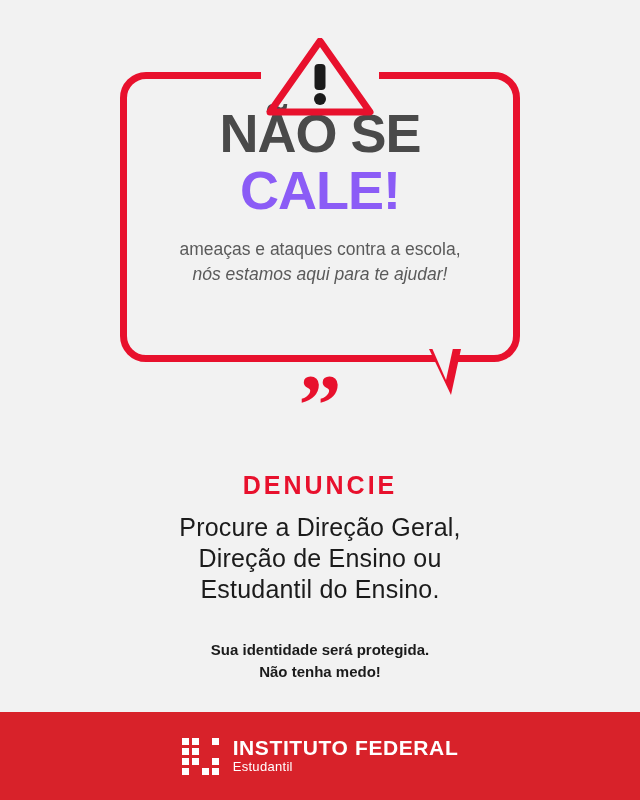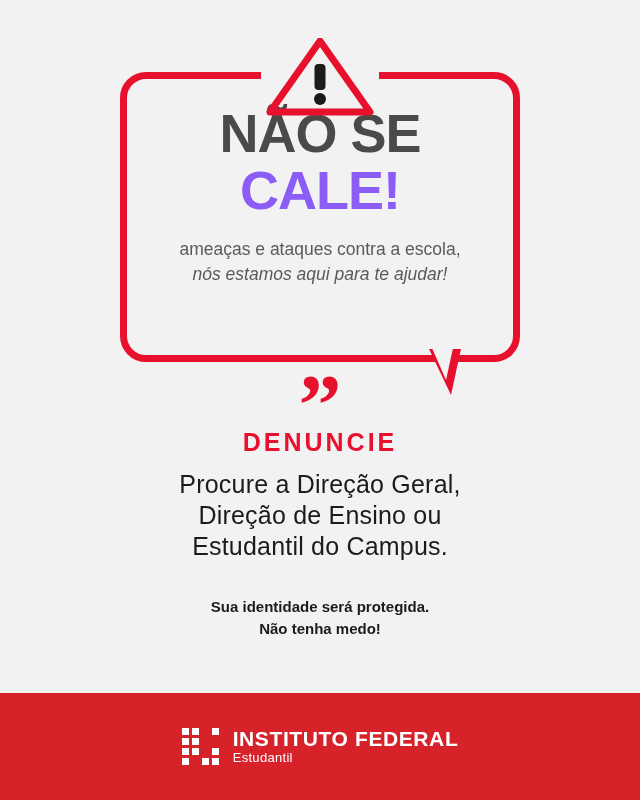--- a/index.html
+++ b/index.html
@@ -8,20 +8,21 @@
     background: #f2f2f2;
     font-family: "Liberation Sans", sans-serif;
     overflow: hidden;
   }
   .poster {
     position: relative;
     width: 640px; height: 800px;
     background: #f2f2f2;
     display: flex;
     flex-direction: column;
+    gap: 43px;
   }
 
   
   .bubble-area {
     position: relative;
     width: 100%;
     height: 420px;
   }
 
   .warning-triangle {
@@ -150,21 +151,21 @@
     font-weight: bold;
     font-size: 15px;
     line-height: 22px;
   }
 
   
   .footer {
     position: absolute;
     left: 0; bottom: 0;
     width: 100%;
-    height: 107px;
+    height: 88px;
     background: #d8222a;
     display: flex;
     align-items: center;
     justify-content: center;
   }
   .logo-row {
     display: flex;
     align-items: center;
     gap: 14px;
   }
@@ -218,21 +219,21 @@
     </div>
 
     <div class="quote-mark">”</div>
   </div>
 
   <div class="lower">
     <div class="denuncie">DENUNCIE</div>
     <div class="directive">
       <div>Procure a Direção Geral,</div>
       <div>Direção de Ensino ou</div>
-      <div>Estudantil do Campus.</div>
+      <div>Estudantil do Ensino.</div>
     </div>
     <div class="reassure">
       <div>Sua identidade será protegida.</div>
       <div>Não tenha medo!</div>
     </div>
   </div>
 
   <div class="footer">
     <div class="logo-row">
       <div class="logo-mark">

